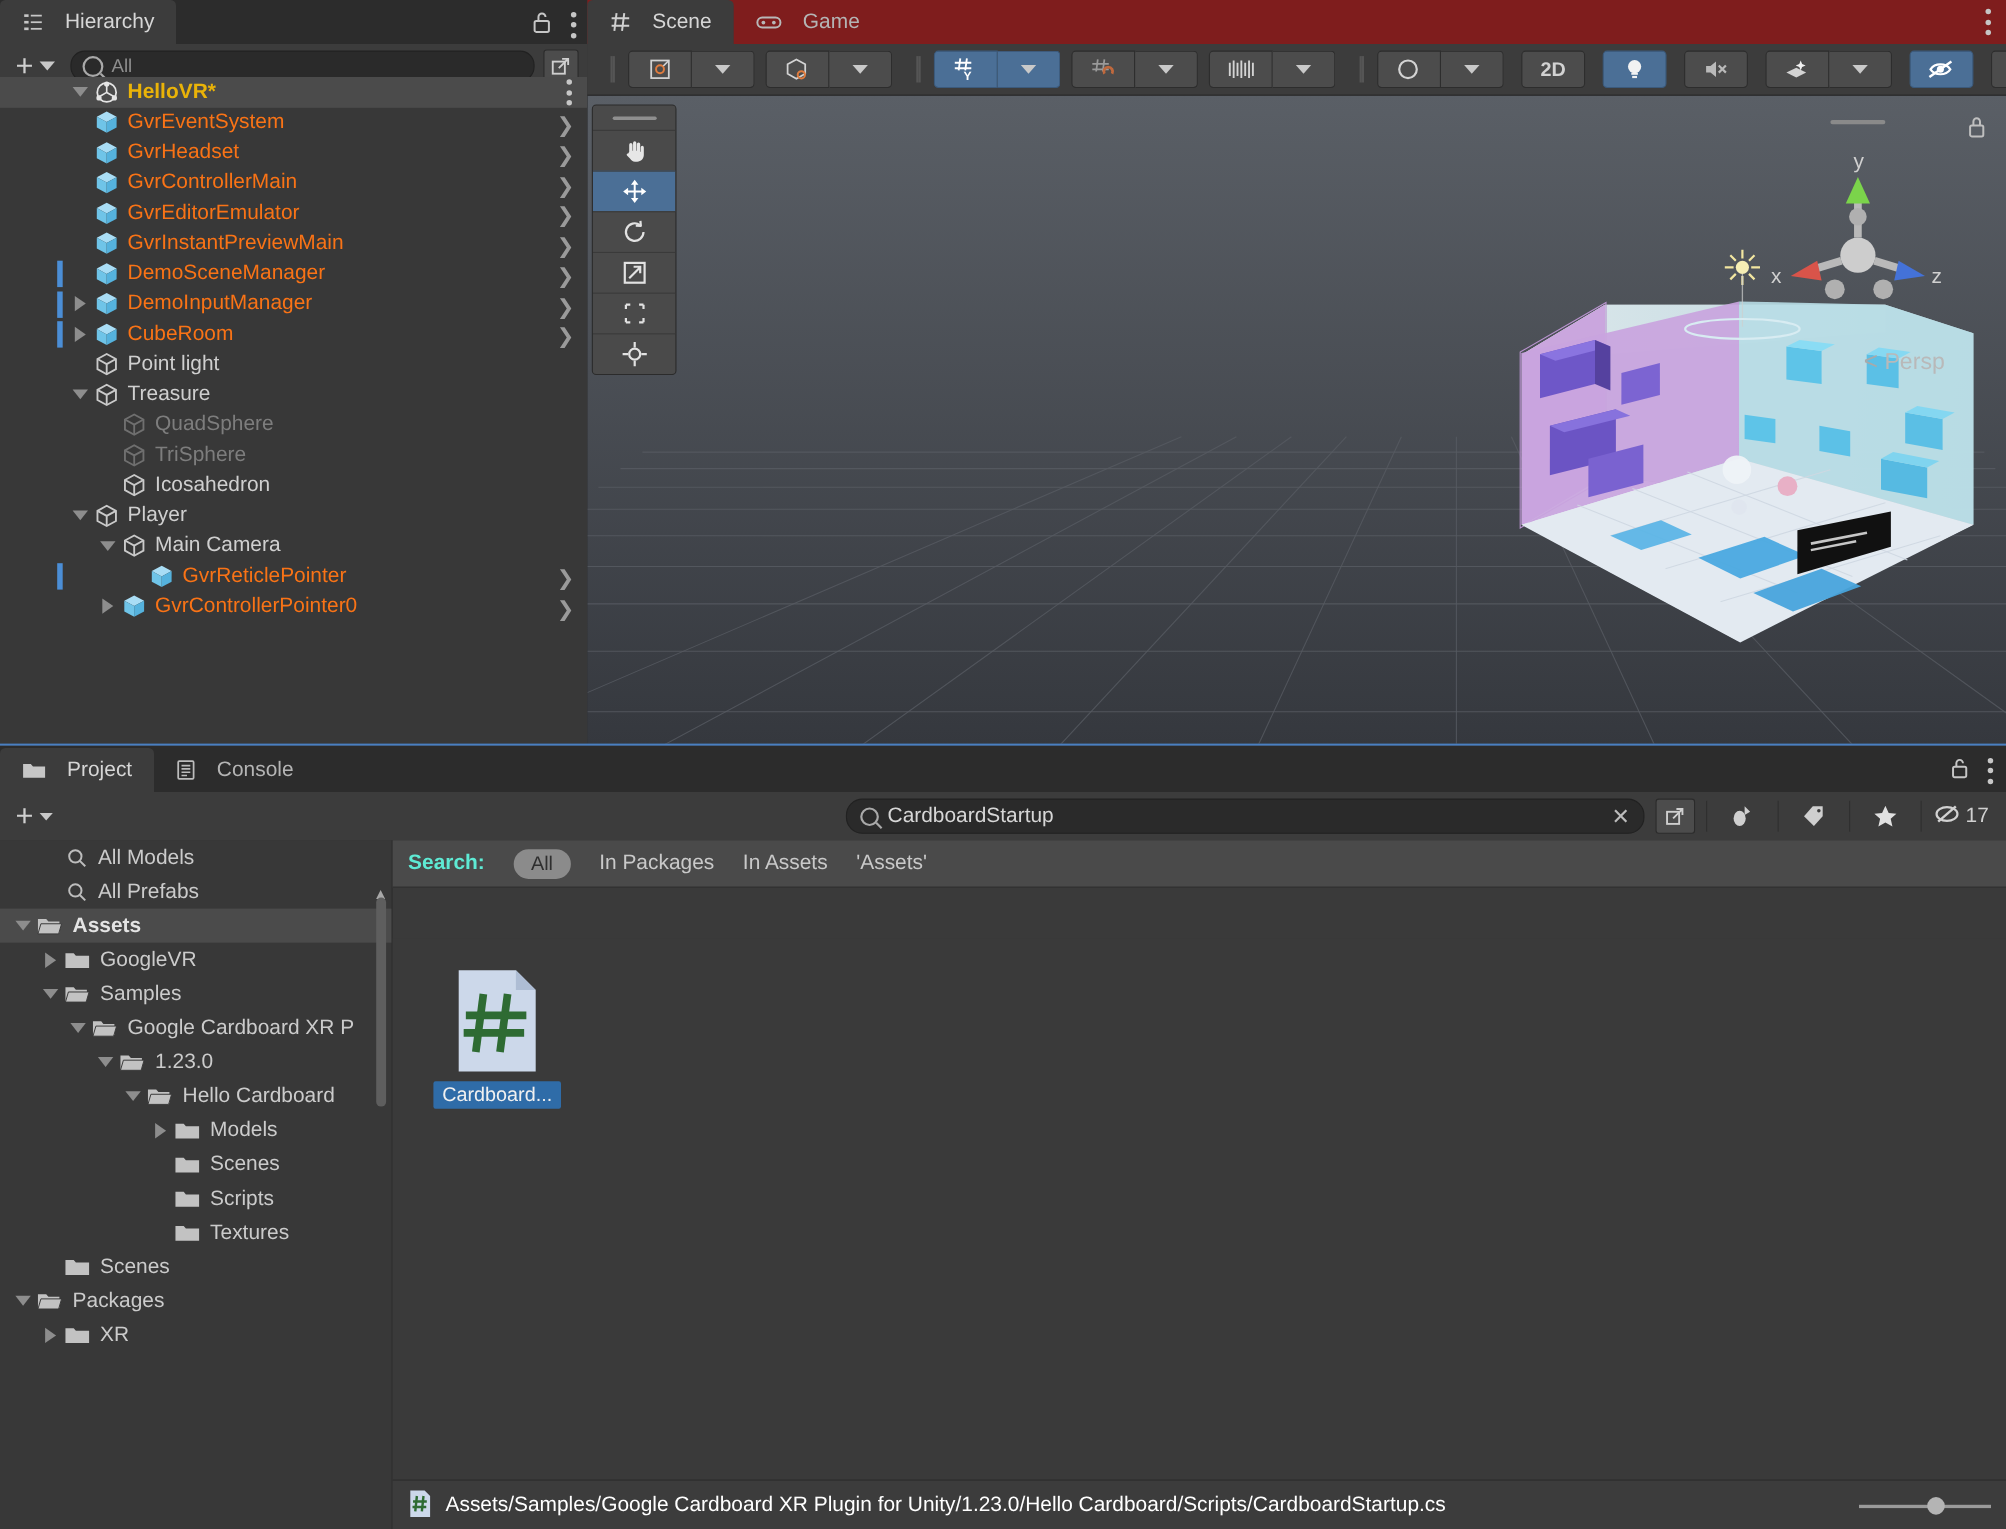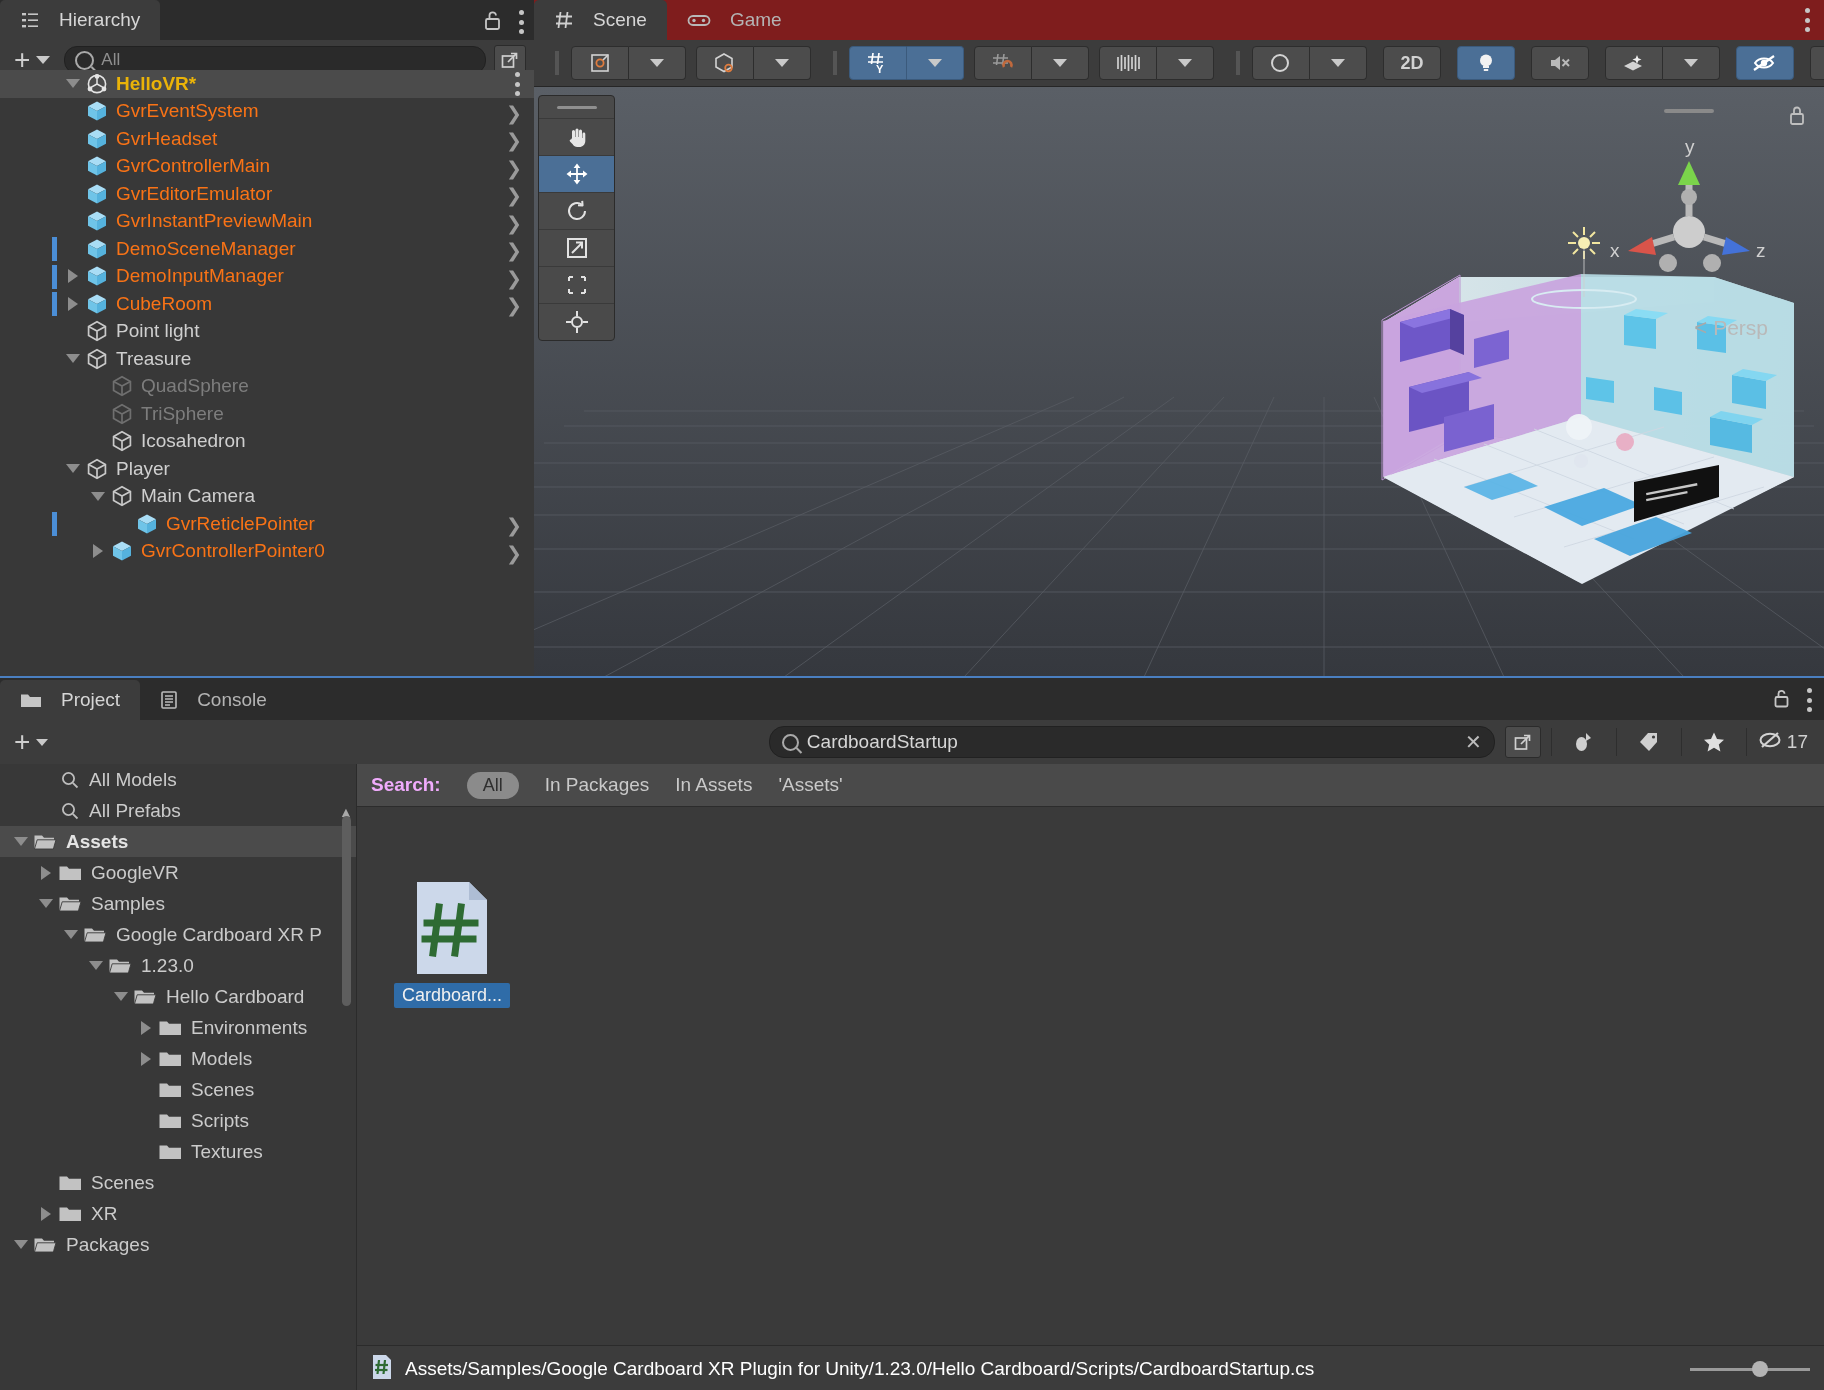--- a/index.html
+++ b/index.html
@@ -80,21 +80,21 @@
   .prow{height:31px;display:flex;align-items:center;font-size:19px;color:#cbcbcb;white-space:nowrap;position:relative;}
   .prow.sel{background:#4b4b4b;font-weight:bold;color:#e4e4e4;}
   .magn{width:26px;display:flex;align-items:center;justify-content:center;flex:none;}
   .folder{width:26px;height:22px;margin-right:8px;flex:none;display:flex;align-items:center;justify-content:center;}
   .scrollbar{position:absolute;right:3px;top:52px;width:14px;height:250px;}
   .scrollbar .thumb{position:absolute;left:3px;top:0;width:9px;height:190px;background:#5e5e5e;border-radius:5px;}
   .scrollarrow{position:absolute;left:0;top:-12px;width:14px;text-align:center;color:#a8a8a8;font-size:14px;}
 
   .pright{flex:1;position:relative;background:#3a3a3a;}
   .searchrow{height:42px;background:#4a4a4a;display:flex;align-items:center;padding:0 14px;gap:26px;font-size:19px;color:#c9c9c9;border-bottom:1px solid #2c2c2c;}
-  .searchrow .lbl{font-weight:bold;color:#f0abfc;text-align:center;}
+  .searchrow .lbl{font-weight:bold;color:#5eead4;text-align:center;}
   .pill{padding:3px 16px;border-radius:14px;background:#8b8b8b;color:#2f2f2f;font-size:18px;}
   .grid{position:absolute;left:0;top:42px;right:0;bottom:46px;background:#3a3a3a;padding:26px 0 0 30px;margin-top:47px;}
   .assetcell{width:130px;display:flex;flex-direction:column;align-items:center;gap:6px;}
   .csfile{width:78px;height:98px;}
   .assetlbl{background:#2f6ca8;color:#f0f0f0;font-size:18px;padding:2px 8px;border-radius:2px;}
   .statusbar{position:absolute;left:0;right:0;bottom:0;height:46px;background:#3c3c3c;border-top:1px solid #2b2b2b;display:flex;align-items:center;padding:0 14px;gap:12px;}
   .statustxt{font-size:19px;color:#ffffff;white-space:nowrap;}
   .slider{margin-left:auto;width:120px;height:20px;position:relative;display:flex;align-items:center;}
   .slider .track{width:100%;height:3px;background:#9a9a9a;}
   .slider .knob{position:absolute;left:62px;width:16px;height:16px;border-radius:50%;background:#b4b4b4;}
@@ -955,32 +955,20 @@
             <div class="prow">
               <span style="width:135px;flex:none"></span>
               <span class="disc">
                 <span class="tri-r"></span>
               </span>
               <span class="folder">
                 <svg width="24" height="20" viewBox="0 0 24 20">
                   <path d="M1.5 3.5h7.5l2 2.3h12V17H1.5Z" fill="#c2c2c2"></path>
                 </svg>
               </span>
-              <span>Environments</span>
-            </div>
-            <div class="prow">
-              <span style="width:135px;flex:none"></span>
-              <span class="disc">
-                <span class="tri-r"></span>
-              </span>
-              <span class="folder">
-                <svg width="24" height="20" viewBox="0 0 24 20">
-                  <path d="M1.5 3.5h7.5l2 2.3h12V17H1.5Z" fill="#c2c2c2"></path>
-                </svg>
-              </span>
               <span>Models</span>
             </div>
             <div class="prow">
               <span style="width:135px;flex:none"></span>
               <span class="disc"></span>
               <span class="folder">
                 <svg width="24" height="20" viewBox="0 0 24 20">
                   <path d="M1.5 3.5h7.5l2 2.3h12V17H1.5Z" fill="#c2c2c2"></path>
                 </svg>
               </span>
@@ -1008,45 +996,45 @@
             </div>
             <div class="prow">
               <span style="width:35px;flex:none"></span>
               <span class="disc"></span>
               <span class="folder">
                 <svg width="24" height="20" viewBox="0 0 24 20">
                   <path d="M1.5 3.5h7.5l2 2.3h12V17H1.5Z" fill="#c2c2c2"></path>
                 </svg>
               </span>
               <span>Scenes</span>
+            </div>
+            <div class="prow">
+              <span style="width:10px;flex:none"></span>
+              <span class="disc">
+                <span class="tri-d"></span>
+              </span>
+              <span class="folder">
+                <svg width="24" height="20" viewBox="0 0 24 20">
+                  <path d="M1.5 3.5h7.5l2 2.3h10V16H1.5Z" fill="#c2c2c2"></path>
+                  <path d="M4.2 7.8H23L20.3 17H1.5Z" fill="#c2c2c2" stroke="#3a3a3a" stroke-width="0.9"></path>
+                </svg>
+              </span>
+              <span>Packages</span>
             </div>
             <div class="prow">
               <span style="width:35px;flex:none"></span>
               <span class="disc">
                 <span class="tri-r"></span>
               </span>
               <span class="folder">
                 <svg width="24" height="20" viewBox="0 0 24 20">
                   <path d="M1.5 3.5h7.5l2 2.3h12V17H1.5Z" fill="#c2c2c2"></path>
                 </svg>
               </span>
               <span>XR</span>
-            </div>
-            <div class="prow">
-              <span style="width:10px;flex:none"></span>
-              <span class="disc">
-                <span class="tri-d"></span>
-              </span>
-              <span class="folder">
-                <svg width="24" height="20" viewBox="0 0 24 20">
-                  <path d="M1.5 3.5h7.5l2 2.3h10V16H1.5Z" fill="#c2c2c2"></path>
-                  <path d="M4.2 7.8H23L20.3 17H1.5Z" fill="#c2c2c2" stroke="#3a3a3a" stroke-width="0.9"></path>
-                </svg>
-              </span>
-              <span>Packages</span>
             </div>
           </div>
         <div class="scrollbar">
           <span class="scrollarrow">▲</span>
           <div class="thumb"></div>
         </div>
       </div>
 
       <div class="pright">
         <div class="searchrow">

